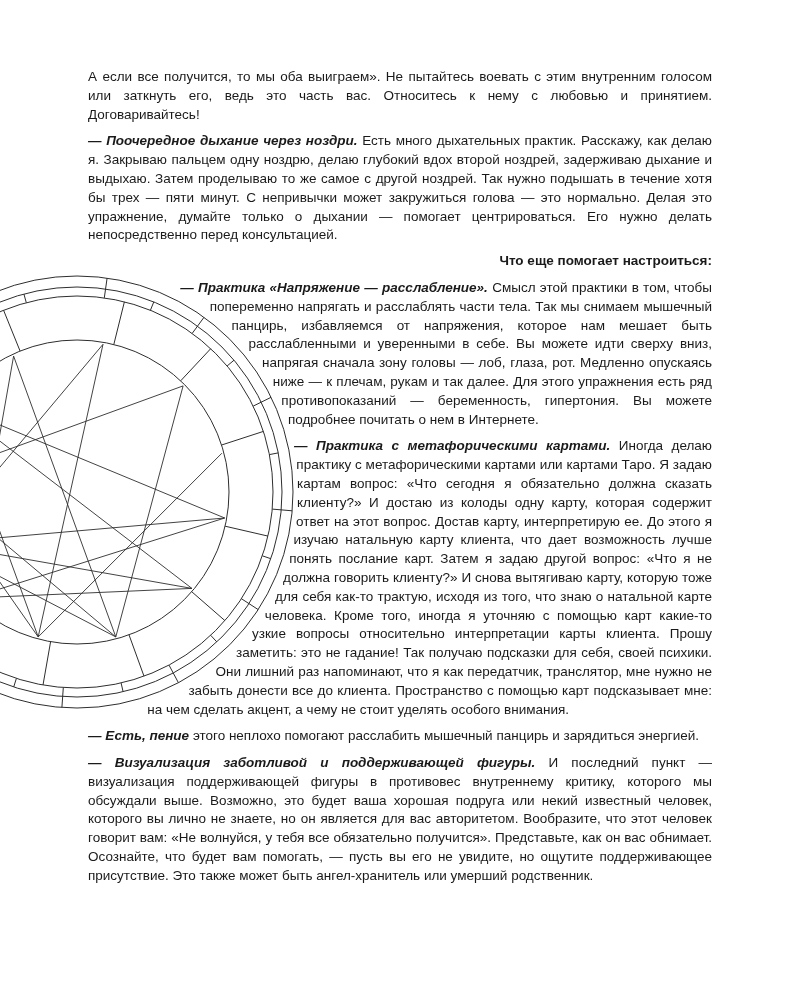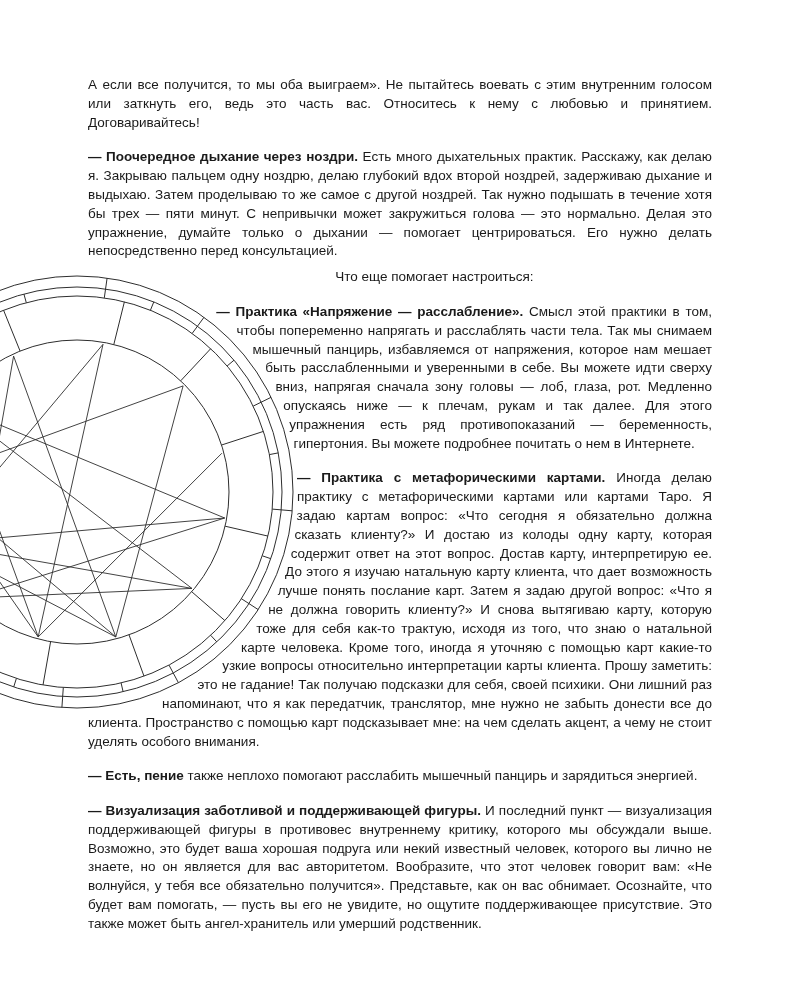--- a/index.html
+++ b/index.html
@@ -19,26 +19,26 @@
   .content {
     position: relative;
     z-index: 2;
     padding: 60px 88px 0 88px;
     font-size: 13.5px;
     line-height: 18.8px;
     text-align: justify;
     hyphens: auto;
     -webkit-hyphens: auto;
   }
-  .para { margin: 16px 0 7px 0; }
-  .lead { font-weight: bold; }
+  .para { margin: 8px 0 7px 0; }
+  .lead { font-weight: bold; font-style: italic; }
   .heading {
-    font-weight: normal;
+    font-weight: bold;
     margin: 2px 0 7px 0;
-    text-align: center;
+    text-align: right;
   }
   
   .chart-wrap-float {
     float: left;
     width: 300px;
     height: 450px;
     margin: 210px 0 0 -88px;
     shape-outside: circle(207px at 77px 222px) border-box;
     shape-margin: 13px;
   }
@@ -126,18 +126,18 @@
 
     <p class="para"><b class="lead">— Поочередное дыхание через ноздри.</b><span> Есть много дыхательных практик. Расскажу, как делаю я. Закрываю пальцем одну ноздрю, делаю глубокий вдох второй ноздрей, задерживаю дыхание и выдыхаю. Затем проделываю то же самое с другой ноздрей. Так нужно подышать в течение хотя бы трех — пяти минут. С непривычки может закружиться голова — это нормально. Делая это упражнение, думайте только о дыхании — помогает центрироваться. Его нужно делать непосредственно перед консультацией.</span></p>
 
     <p class="heading">Что еще помогает настроиться:</p>
 
 
     <p class="para"><b class="lead">— Практика «Напряжение — расслабление».</b><span> Смысл этой практики в том, чтобы попеременно напрягать и расслаблять части тела. Так мы снимаем мышечный панцирь, избавляемся от напряжения, которое нам мешает быть расслабленными и уверенными в себе. Вы можете идти сверху вниз, напрягая сначала зону головы — лоб, глаза, рот. Медленно опускаясь ниже — к плечам, рукам и так далее. Для этого упражнения есть ряд противопоказаний — беременность, гипертония. Вы можете подробнее почитать о нем в Интернете.</span></p>
 
     <p class="para"><b class="lead">— Практика с метафорическими картами.</b><span> Иногда делаю практику с метафорическими картами или картами Таро. Я задаю картам вопрос: «Что сегодня я обязательно должна сказать клиенту?» И достаю из колоды одну карту, которая содержит ответ на этот вопрос. Достав карту, интерпретирую ее. До этого я изучаю натальную карту клиента, что дает возможность лучше понять послание карт. Затем я задаю другой вопрос: «Что я не должна говорить клиенту?» И снова вытягиваю карту, которую тоже для себя как-то трактую, исходя из того, что знаю о натальной карте человека. Кроме того, иногда я уточняю с помощью карт какие-то узкие вопросы относительно интерпретации карты клиента. Прошу заметить: это не гадание! Так получаю подсказки для себя, своей психики. Они лишний раз напоминают, что я как передатчик, транслятор, мне нужно не забыть донести все до клиента. Пространство с помощью карт подсказывает мне: на чем сделать акцент, а чему не стоит уделять особого внимания.</span></p>
 
-    <p class="para"><b class="lead">— Есть, пение</b><span> также неплохо помогают расслабить мышечный панцирь и зарядиться энергией.</span></p>
+    <p class="para"><b class="lead">— Есть, пение</b><span> этого неплохо помогают расслабить мышечный панцирь и зарядиться энергией.</span></p>
 
     <p class="para"><b class="lead">— Визуализация заботливой и поддерживающей фигуры.</b><span> И последний пункт — визуализация поддерживающей фигуры в противовес внутреннему критику, которого мы обсуждали выше. Возможно, это будет ваша хорошая подруга или некий известный человек, которого вы лично не знаете, но он является для вас авторитетом. Вообразите, что этот человек говорит вам: «Не волнуйся, у тебя все обязательно получится». Представьте, как он вас обнимает. Осознайте, что будет вам помогать, — пусть вы его не увидите, но ощутите поддерживающее присутствие. Это также может быть ангел-хранитель или умерший родственник.</span></p>
 
   </div>
 </div>
 
 </body></html>

